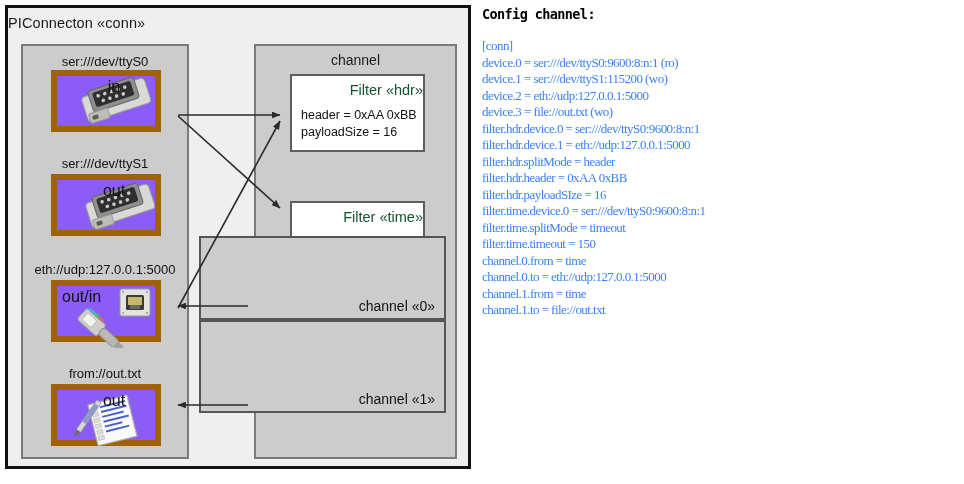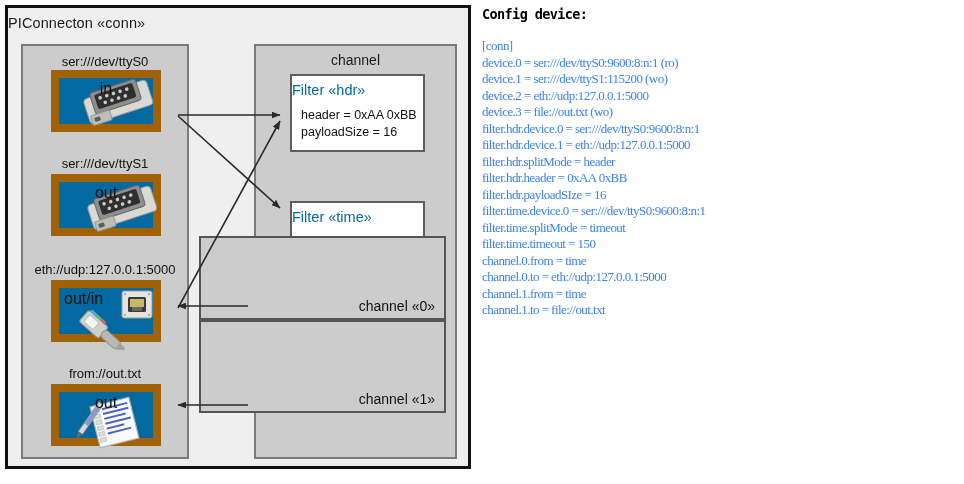--- a/index.html
+++ b/index.html
@@ -58,22 +58,23 @@
     position: absolute;
     width: 100%;
     text-align: center;
     font-size: 13px;
     color: #111111;
     white-space: nowrap;
   }
   .dev-box {
     position: absolute;
     box-sizing: border-box;
-    background: #0369a1;
-    border: 8px solid #a16207;
+    background: #8b5cf6;
+    border: 6px solid #a16207;
+    padding-left: 8px;
   }
   .dev-dir {
     position: absolute;
     top: 2px;
     width: 100%;
     text-align: center;
     font-size: 16px;
     color: #111111;
     z-index: 3;
   }
@@ -87,23 +88,23 @@
   .filter-box {
     position: absolute;
     box-sizing: border-box;
     background: #ffffff;
     border: 2px solid #5e5e5e;
   }
   .filter-title {
     position: absolute;
     left: 0; top: 6px;
     width: 100%;
-    text-align: left;
+    text-align: right;
     font-size: 14.5px;
-    color: #0369a1;
+    color: #14532d;
   }
   .filter-prop {
     position: absolute;
     left: 9px;
     font-size: 12.5px;
     color: #111111;
     white-space: nowrap;
   }
 
   .chan-box {
@@ -299,15 +300,15 @@
       <path d="M 170,300 L 272,113" marker-end="url(#ah)"></path>
 
       <path d="M 240,298 L 170,298" marker-end="url(#ah)"></path>
 
       <path d="M 240,397 L 170,397" marker-end="url(#ah)"></path>
     </g>
   </svg>
 </div>
 
 <div id="config">
-  <div id="config-heading">Config device:</div>
+  <div id="config-heading">Config channel:</div>
   <div id="config-lines"><span class="cfg-line">[conn]</span><span class="cfg-line">device.0 = ser:///dev/ttyS0:9600:8:n:1 (ro)</span><span class="cfg-line">device.1 = ser:///dev/ttyS1:115200 (wo)</span><span class="cfg-line">device.2 = eth://udp:127.0.0.1:5000</span><span class="cfg-line">device.3 = file://out.txt (wo)</span><span class="cfg-line">filter.hdr.device.0 = ser:///dev/ttyS0:9600:8:n:1</span><span class="cfg-line">filter.hdr.device.1 = eth://udp:127.0.0.1:5000</span><span class="cfg-line">filter.hdr.splitMode = header</span><span class="cfg-line">filter.hdr.header = 0xAA 0xBB</span><span class="cfg-line">filter.hdr.payloadSIze = 16</span><span class="cfg-line">filter.time.device.0 = ser:///dev/ttyS0:9600:8:n:1</span><span class="cfg-line">filter.time.splitMode = timeout</span><span class="cfg-line">filter.time.timeout = 150</span><span class="cfg-line">channel.0.from = time</span><span class="cfg-line">channel.0.to = eth://udp:127.0.0.1:5000</span><span class="cfg-line">channel.1.from = time</span><span class="cfg-line">channel.1.to = file://out.txt</span></div>
 </div>
 
 </body></html>

